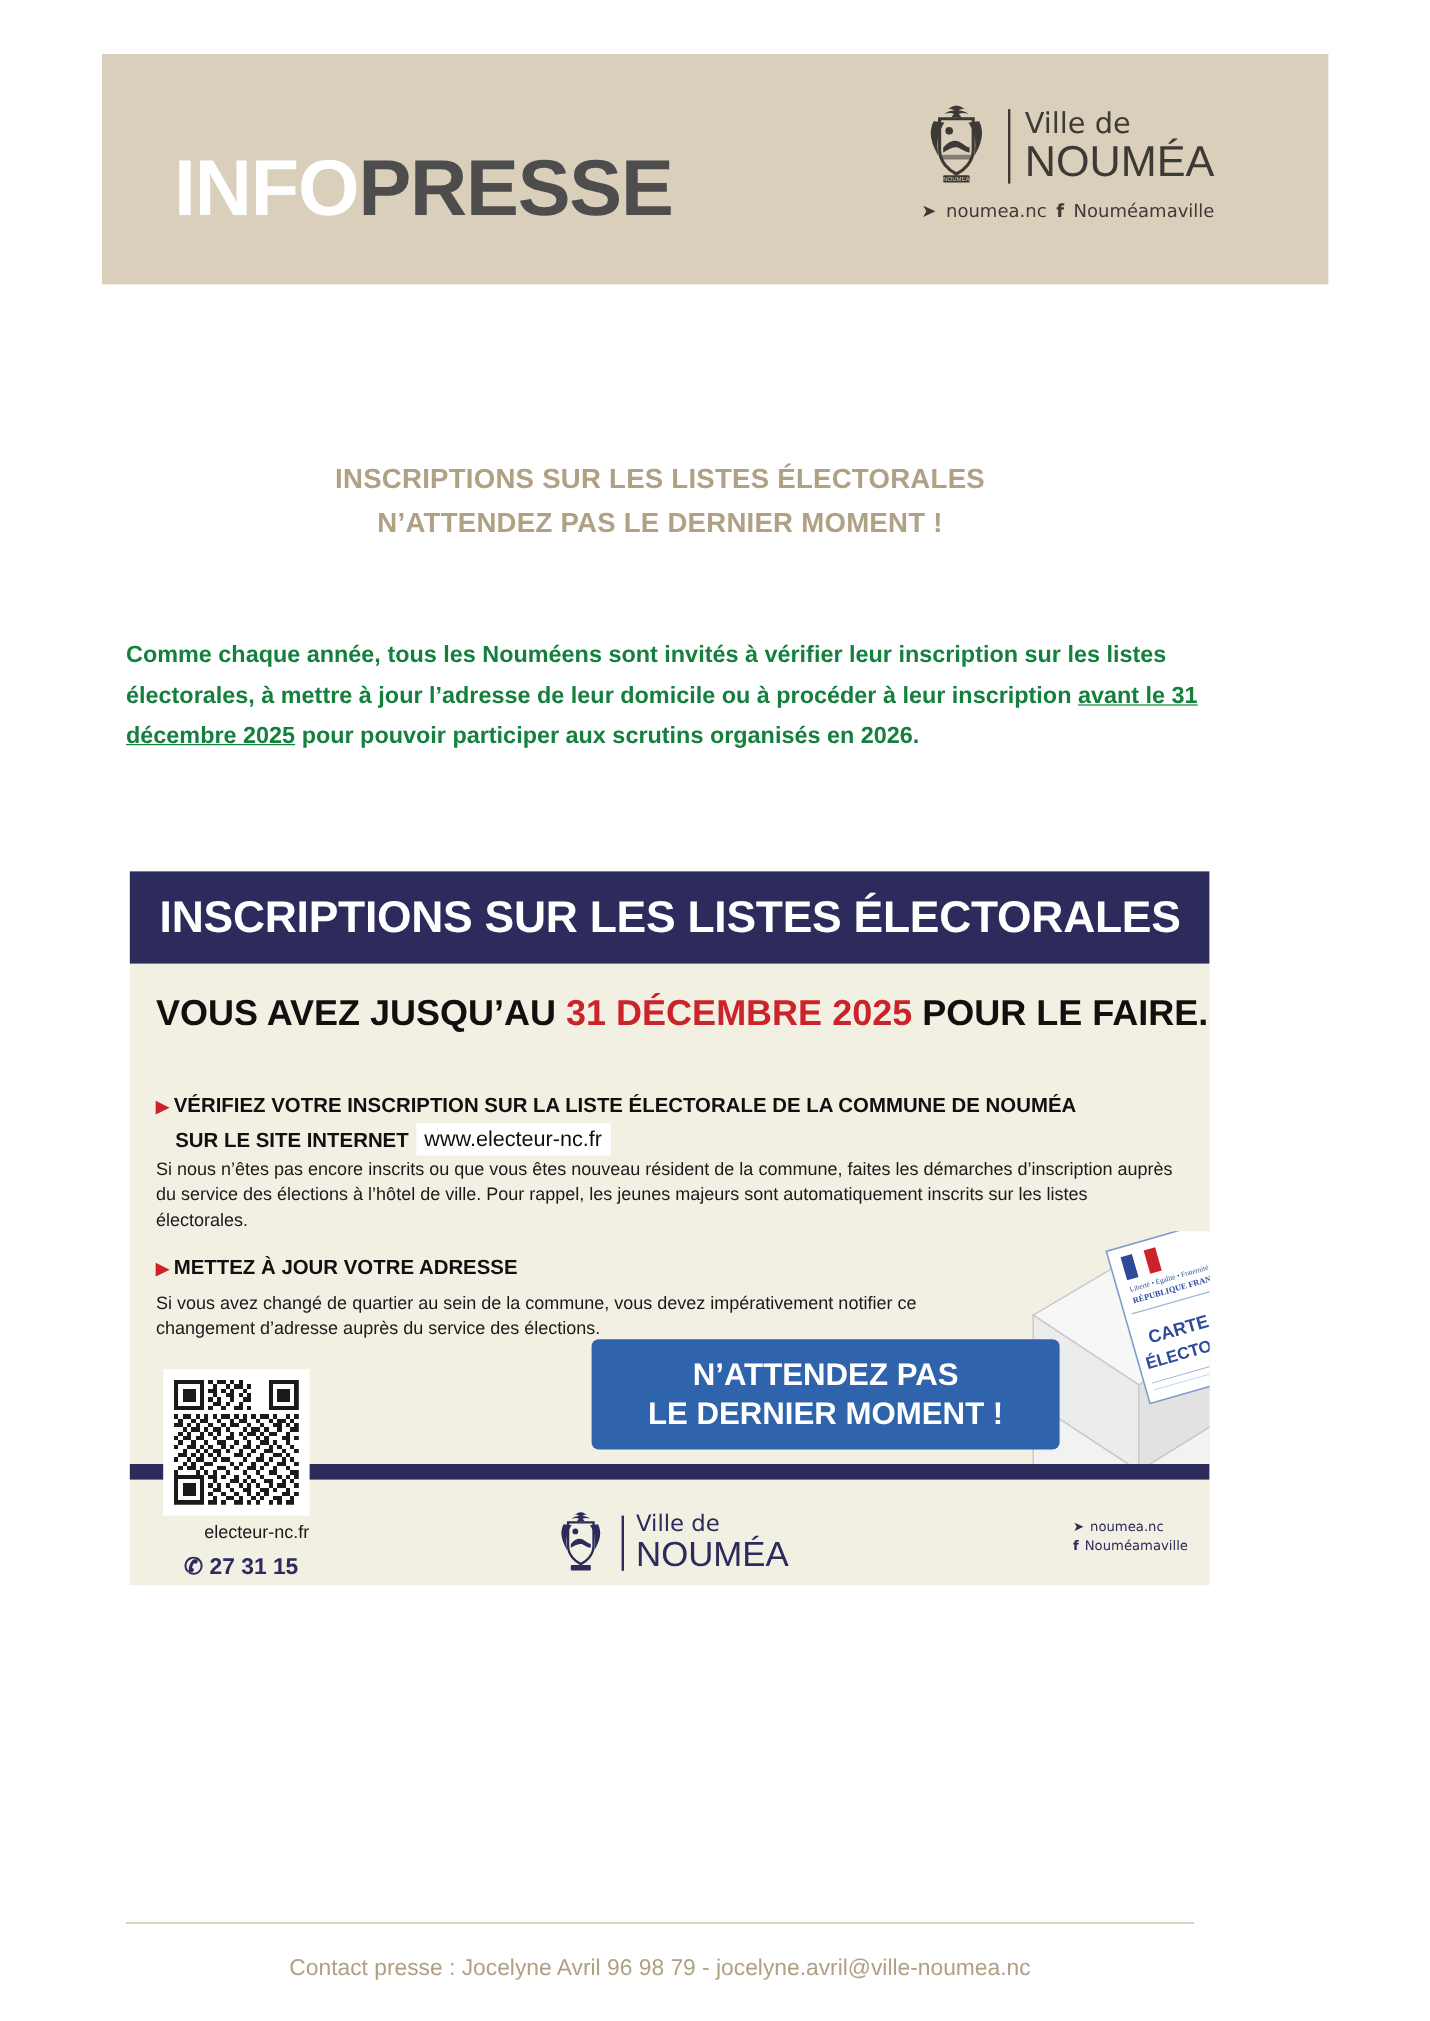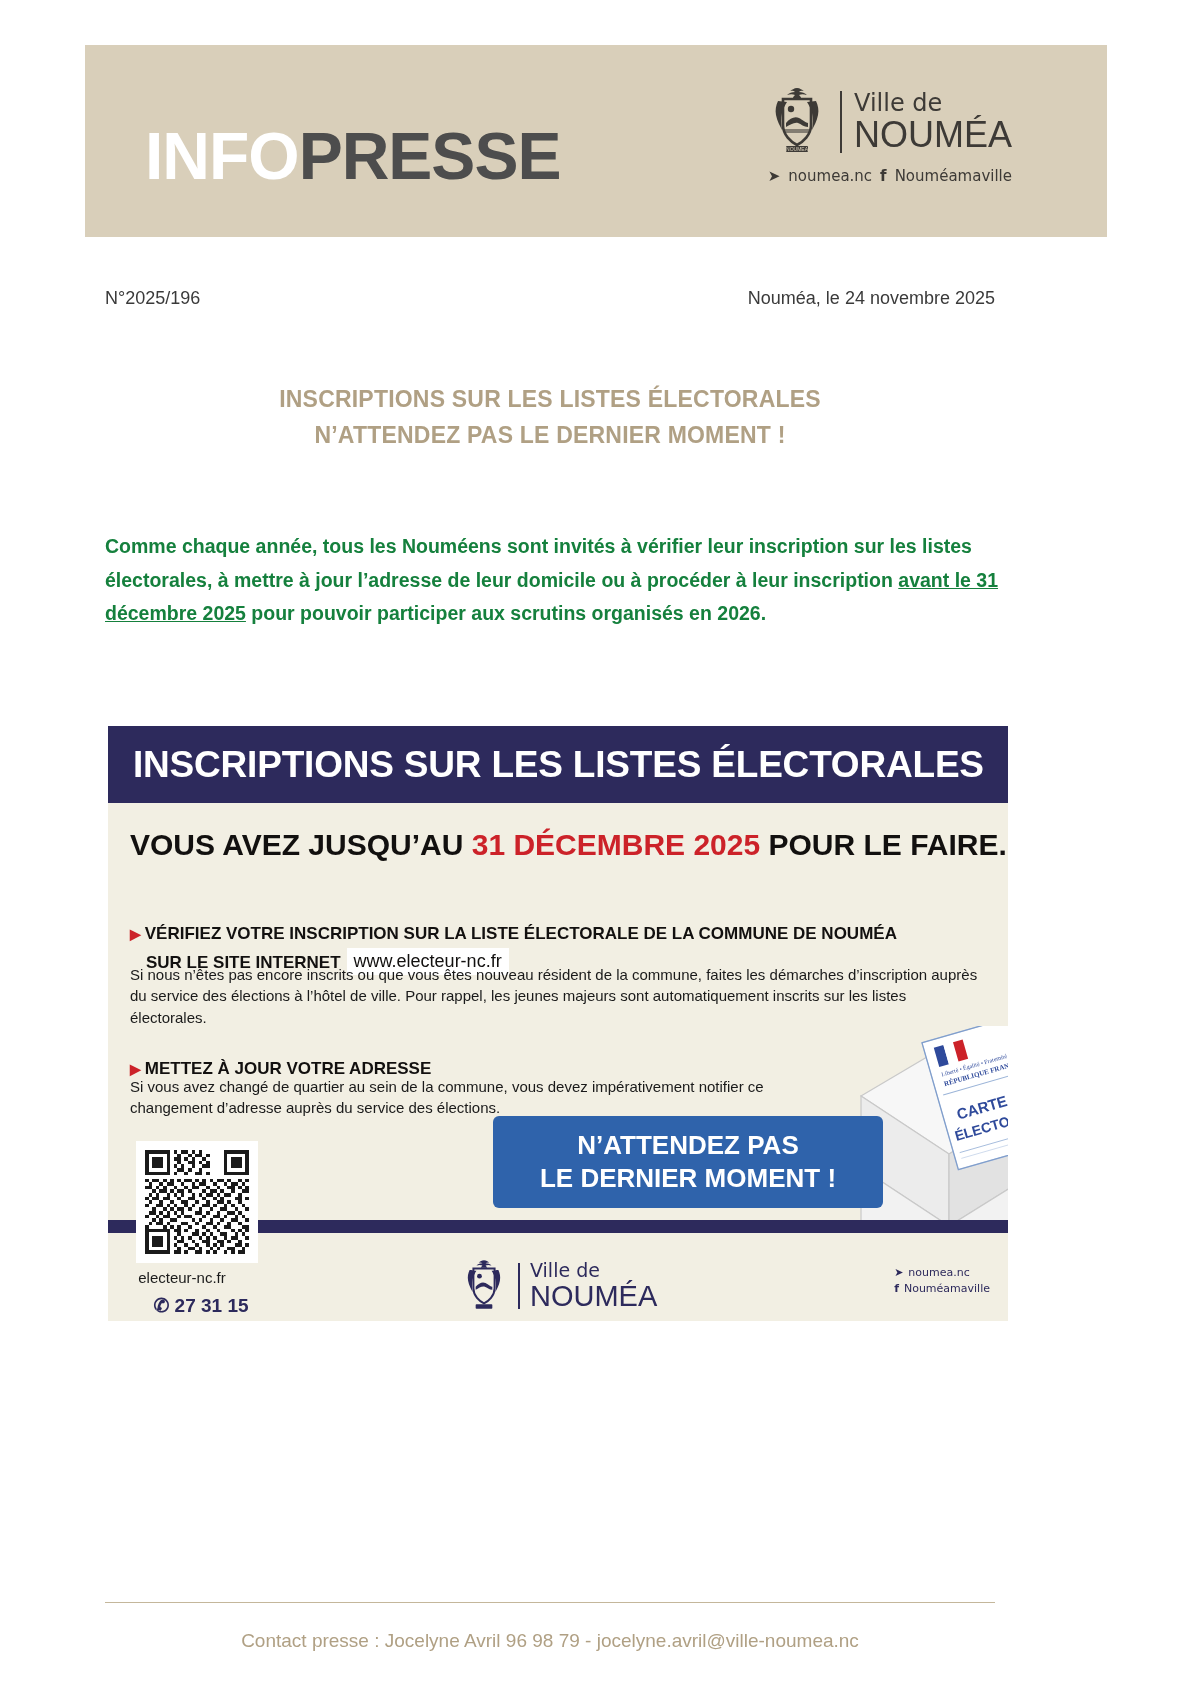--- a/index.html
+++ b/index.html
@@ -84,21 +84,20 @@
   }
   .poster-dateline{
     position:absolute;left:22px;top:102px;
     font-size:30px;font-weight:bold;color:#12100f;white-space:nowrap;
   }
   .poster-dateline .red{color:#cc2229;}
 
   .bullet{
     position:absolute;font-size:17px;font-weight:bold;color:#12100f;
     line-height:1.35;
-    margin-top:12px;
   }
   .bullet .tri{color:#cc2229;font-size:14px;margin-right:4px;}
   .url-chip{
     display:inline-block;background:#ffffff;
     padding:1px 7px 2px 7px;font-weight:normal;
     font-size:18px;color:#12100f;margin-left:6px;
     vertical-align:1px;
   }
   .small-par{
     position:absolute;font-size:15px;color:#1a1a1a;line-height:1.42;
@@ -116,21 +115,21 @@
   .illus{position:absolute;left:745px;top:300px;width:160px;height:190px;}
   .poster-navy-strip{
     position:absolute;left:0;top:494px;width:900px;height:13px;
     background:#2d2a5c;
   }
   .qr-wrap{
     position:absolute;left:28px;top:415px;width:122px;height:122px;
     background:#ffffff;display:flex;align-items:center;justify-content:center;
   }
   .qr-label{
-    position:absolute;left:12px;top:543px;width:124px;text-align:center;
+    position:absolute;left:44px;top:543px;width:124px;text-align:center;
     font-size:15px;color:#1b1b1b;
   }
   .qr-phone{
     position:absolute;left:28px;top:568px;width:130px;text-align:center;
     font-size:19px;font-weight:bold;color:#2d2a5c;white-space:nowrap;
   }
   .poster-logo{
     position:absolute;left:352px;top:532px;display:flex;align-items:center;gap:10px;
   }
   .poster-logo .crest{width:48px;height:56px;}
@@ -189,24 +188,20 @@
       </div>
       <div class="social-row">
         <span class="glyph">➤</span>
         <span>noumea.nc</span>
         <span class="glyph">f</span>
         <span>Nouméamaville</span>
       </div>
     </div>
   </div>
 
-  <div class="refline">
-    <span>N°2025/196</span>
-    <span>Nouméa, le 24 novembre 2025</span>
-  </div>
 
   <div class="doc-title">
     <div>INSCRIPTIONS SUR LES LISTES ÉLECTORALES</div>
     <div>N’ATTENDEZ PAS LE DERNIER MOMENT !</div>
   </div>
 
   <div class="body-par">
     <span>Comme chaque année, tous les Nouméens sont invités à vérifier leur inscription sur les listes électorales, à mettre à jour l’adresse de leur domicile ou à procéder à leur inscription </span><span class="u">avant le 31 décembre 2025</span><span> pour pouvoir participer aux scrutins organisés en 2026.</span>
   </div>
 

